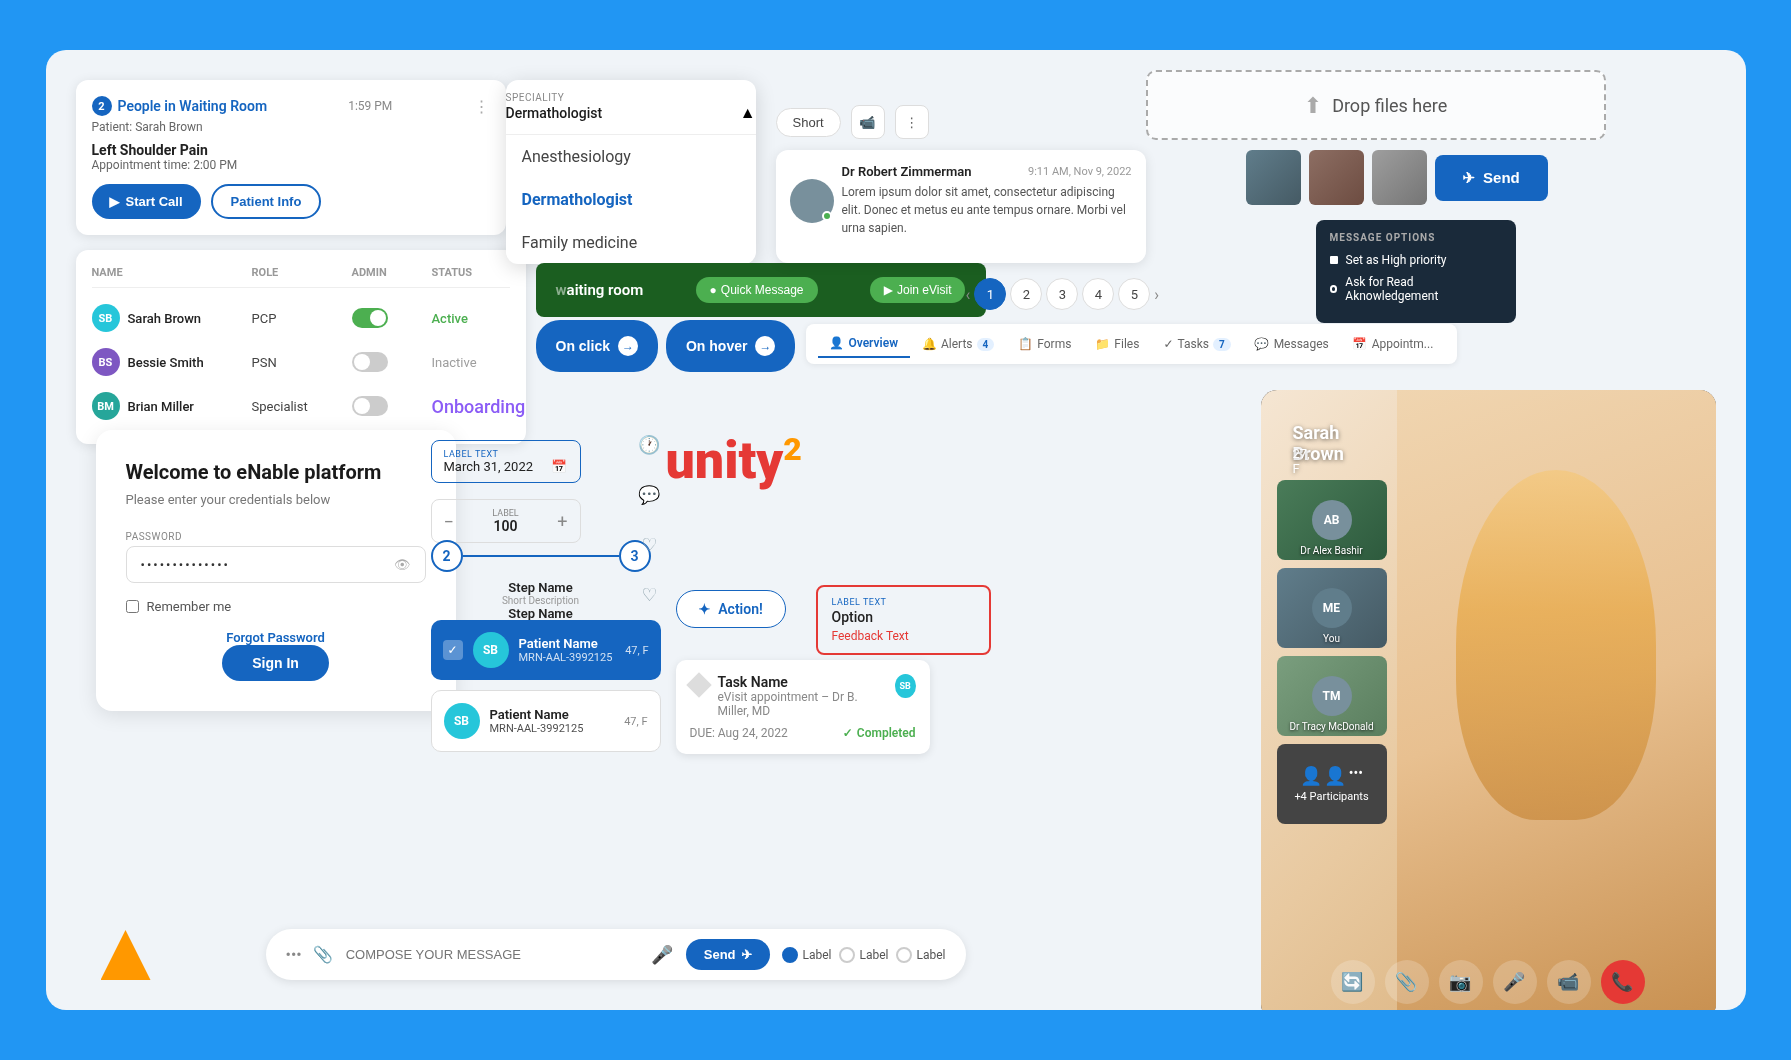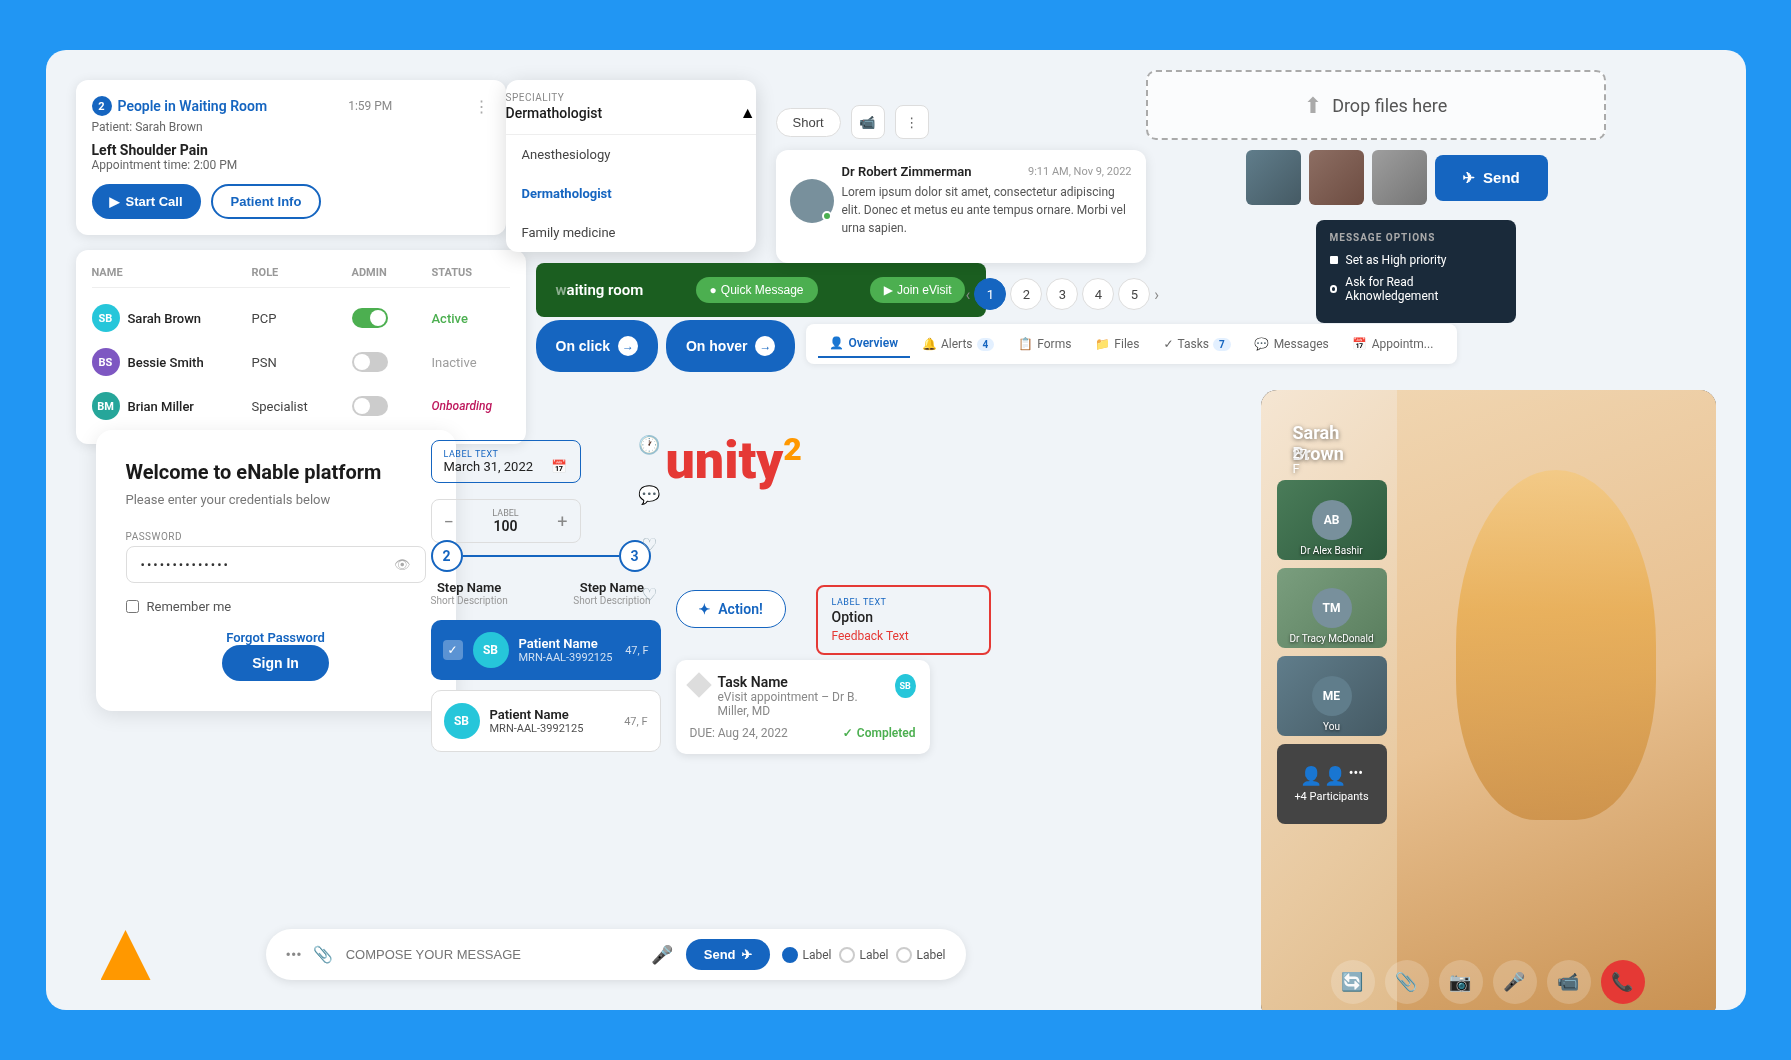--- a/index.html
+++ b/index.html
@@ -151,21 +151,21 @@
       width: 16px;
       height: 16px;
       background: #fff;
       border-radius: 50%;
       top: 2px;
     }
     .toggle.on::after { right: 2px; }
     .toggle.off::after { left: 2px; }
     .status-active { color: #4CAF50; font-size: 13px; font-weight: 500; }
     .status-inactive { color: #9E9E9E; font-size: 13px; }
-    .status-onboarding { color: #be185d; font-size: 12px; font-weight: 500; font-style: italic; }
+    .status-onboarding { color: #8b5cf6; font-size: 18px; font-weight: 500; }
 
     
     .specialty-panel {
       position: absolute;
       top: 30px;
       left: 460px;
       width: 250px;
       background: #fff;
       border-radius: 12px;
       box-shadow: 0 4px 20px rgba(0,0,0,0.15);
@@ -176,21 +176,21 @@
     }
     .specialty-label { font-size: 10px; color: #888; text-transform: uppercase; letter-spacing: 0.5px; }
     .specialty-value-row {
       display: flex;
       align-items: center;
       justify-content: space-between;
     }
     .specialty-value { font-size: 14px; color: #1a1a1a; font-weight: 500; }
     .specialty-item {
       padding: 12px 16px;
-      font-size: 13px;
+      font-size: 16px;
       color: #444;
       cursor: pointer;
     }
     .specialty-item.selected { font-weight: 700; color: #1565C0; }
 
     
     .wr-banner {
       position: absolute;
       top: 213px;
       left: 490px;
@@ -560,20 +560,21 @@
       flex-shrink: 0;
     }
     .step-line {
       flex: 1;
       height: 2px;
       background: #1565C0;
     }
     .step-labels {
       display: flex;
       justify-content: space-between;
+      flex-direction: column;
     }
     .step-label-col { text-align: center; }
     .step-name { font-size: 13px; font-weight: 600; color: #222; }
     .step-desc { font-size: 10px; color: #999; }
 
     
     .patient-list-panel {
       position: absolute;
       top: 570px;
       left: 385px;
@@ -1279,31 +1280,31 @@
         <div class="video-patient-info">27, F</div>
       </div>
 
       <div class="video-thumbnails">
         <div class="video-thumb video-thumb-1">
           <div style="width:100%;height:100%;display:flex;align-items:center;justify-content:center;">
             <div style="width:40px;height:40px;border-radius:50%;background:#78909C;display:flex;align-items:center;justify-content:center;color:#fff;font-size:12px;font-weight:700;">AB</div>
           </div>
           <div class="video-thumb-label">Dr Alex Bashir</div>
         </div>
+        <div class="video-thumb video-thumb-3">
+          <div style="width:100%;height:100%;display:flex;align-items:center;justify-content:center;">
+            <div style="width:40px;height:40px;border-radius:50%;background:#607D8B;display:flex;align-items:center;justify-content:center;color:#fff;font-size:12px;font-weight:700;">ME</div>
+          </div>
+          <div class="video-thumb-label">You</div>
+        </div>
         <div class="video-thumb video-thumb-2">
           <div style="width:100%;height:100%;display:flex;align-items:center;justify-content:center;">
             <div style="width:40px;height:40px;border-radius:50%;background:#78909C;display:flex;align-items:center;justify-content:center;color:#fff;font-size:12px;font-weight:700;">TM</div>
           </div>
           <div class="video-thumb-label">Dr Tracy McDonald</div>
-        </div>
-        <div class="video-thumb video-thumb-3">
-          <div style="width:100%;height:100%;display:flex;align-items:center;justify-content:center;">
-            <div style="width:40px;height:40px;border-radius:50%;background:#607D8B;display:flex;align-items:center;justify-content:center;color:#fff;font-size:12px;font-weight:700;">ME</div>
-          </div>
-          <div class="video-thumb-label">You</div>
         </div>
         <div class="participants-thumb">
           <div style="display:flex;gap:2px;">
             <span style="color:#fff;font-size:18px;">👤</span>
             <span style="color:#fff;font-size:18px;">👤</span>
             <span style="color:#fff;font-size:14px;">•••</span>
           </div>
           <span class="participants-text">+4 Participants</span>
         </div>
       </div>

